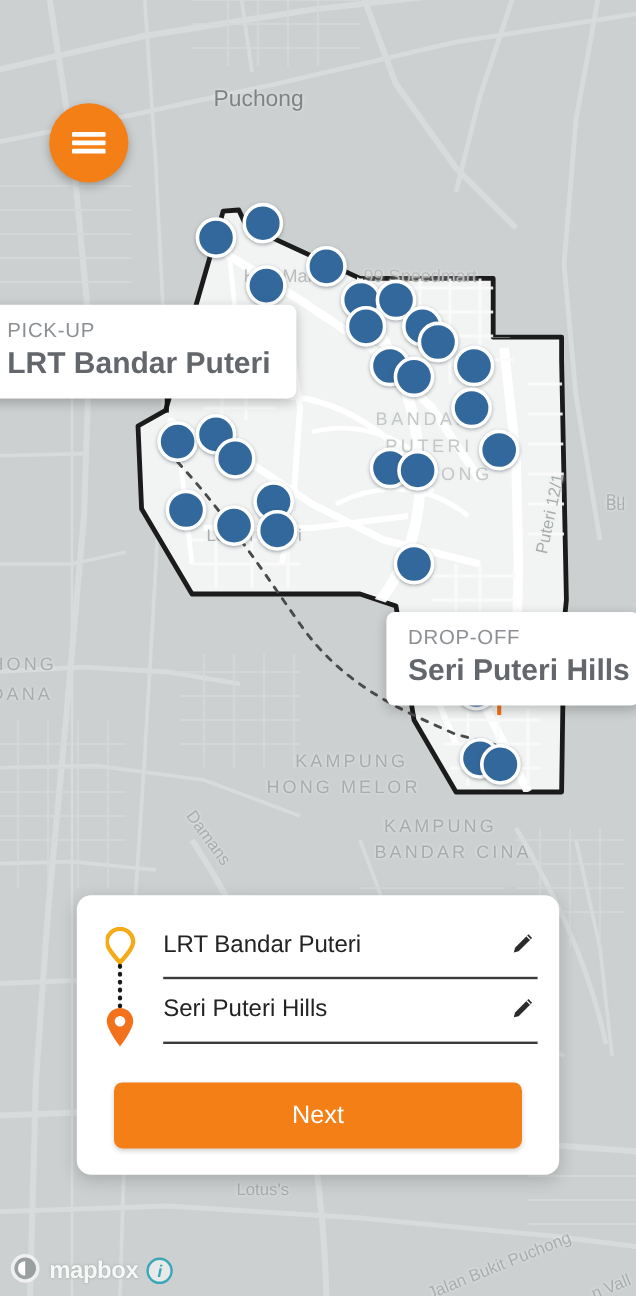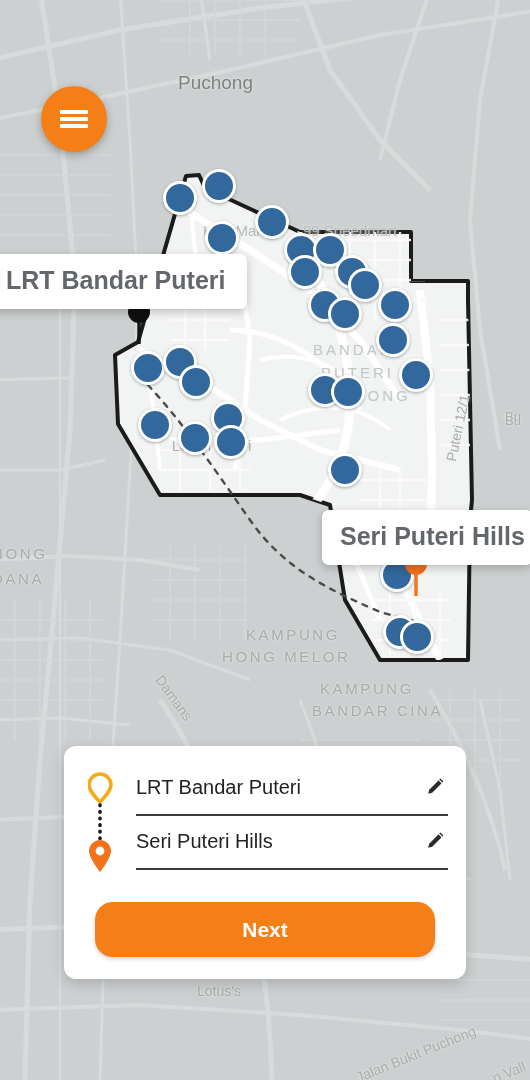--- a/index.html
+++ b/index.html
@@ -73,22 +73,22 @@
   .route-icons{position:absolute;left:0;top:2px;width:34px;height:116px;}
   .row-text{
     margin-left:48px;font-size:20px;color:#232323;
     line-height:34px;flex:1;
   }
   .rule{position:absolute;left:48px;right:0;bottom:8px;height:2px;background:#3b3b3b;}
   .pencil{position:absolute;right:2px;top:6px;width:22px;height:22px;cursor:pointer;}
 
   .next-btn{
     position:absolute;left:31px;right:31px;bottom:22px;height:55px;
-    background:#f57f17;border:none;border-radius:18px;
-    color:#fff;font-size:21px;font-weight:bold;
+    background:#f57f17;border:none;border-radius:7px;
+    color:#fff;font-size:21px;font-weight:normal;
     font-family:"Liberation Sans", sans-serif;cursor:pointer;
     box-shadow:0 2px 4px rgba(0,0,0,.18);
   }
 
   
   .attrib{
     position:absolute;left:0;bottom:0;height:42px;width:160px;
     display:flex;align-items:center;gap:7px;padding-left:8px;
   }
   .mapbox-word{font-size:20px;font-weight:bold;color:#f6f7f7;letter-spacing:-.4px;
@@ -266,24 +266,26 @@
 
   <button class="fab" aria-label="Menu">
     <span>
       <span class="bar"></span>
         <span class="bar"></span>
         <span class="bar"></span>
     </span>
   </button>
 
   <div class="callout" id="callout-pickup">
+    <div class="cap">PICK-UP</div>
     <div class="val">LRT Bandar Puteri</div>
   </div>
 
   <div class="callout" id="callout-dropoff">
+    <div class="cap">DROP-OFF</div>
     <div class="val">Seri Puteri Hills</div>
   </div>
 
   <div class="sheet">
     <div class="route-rows">
 
       <div class="route-icons">
         <svg viewBox="0 0 34 116" width="34" height="116">
 
           <g>
@@ -319,13 +321,24 @@
             <path d="M15,4 L18,7" stroke="#ffffff" stroke-width="1.1"></path>
           </svg>
         </span>
         <div class="rule"></div>
       </div>
     </div>
 
     <button class="next-btn">Next</button>
   </div>
 
+  <div class="attrib">
+    <span>
+      <svg viewBox="0 0 26 26" width="26" height="26">
+        <circle cx="13" cy="13" r="12" fill="#f4f5f5" opacity=".85"></circle>
+        <circle cx="13" cy="13" r="9" fill="#9aa0a0"></circle>
+        <path d="M13,7 L13,19 C9.5,19 7,16.5 7,13 C7,9.5 9.5,7 13,7 Z" fill="#ffffff"></path>
+      </svg>
+    </span>
+    <span class="mapbox-word">mapbox</span>
+    <span class="info-i">i</span>
+  </div>
 </div>
 
 </body></html>

